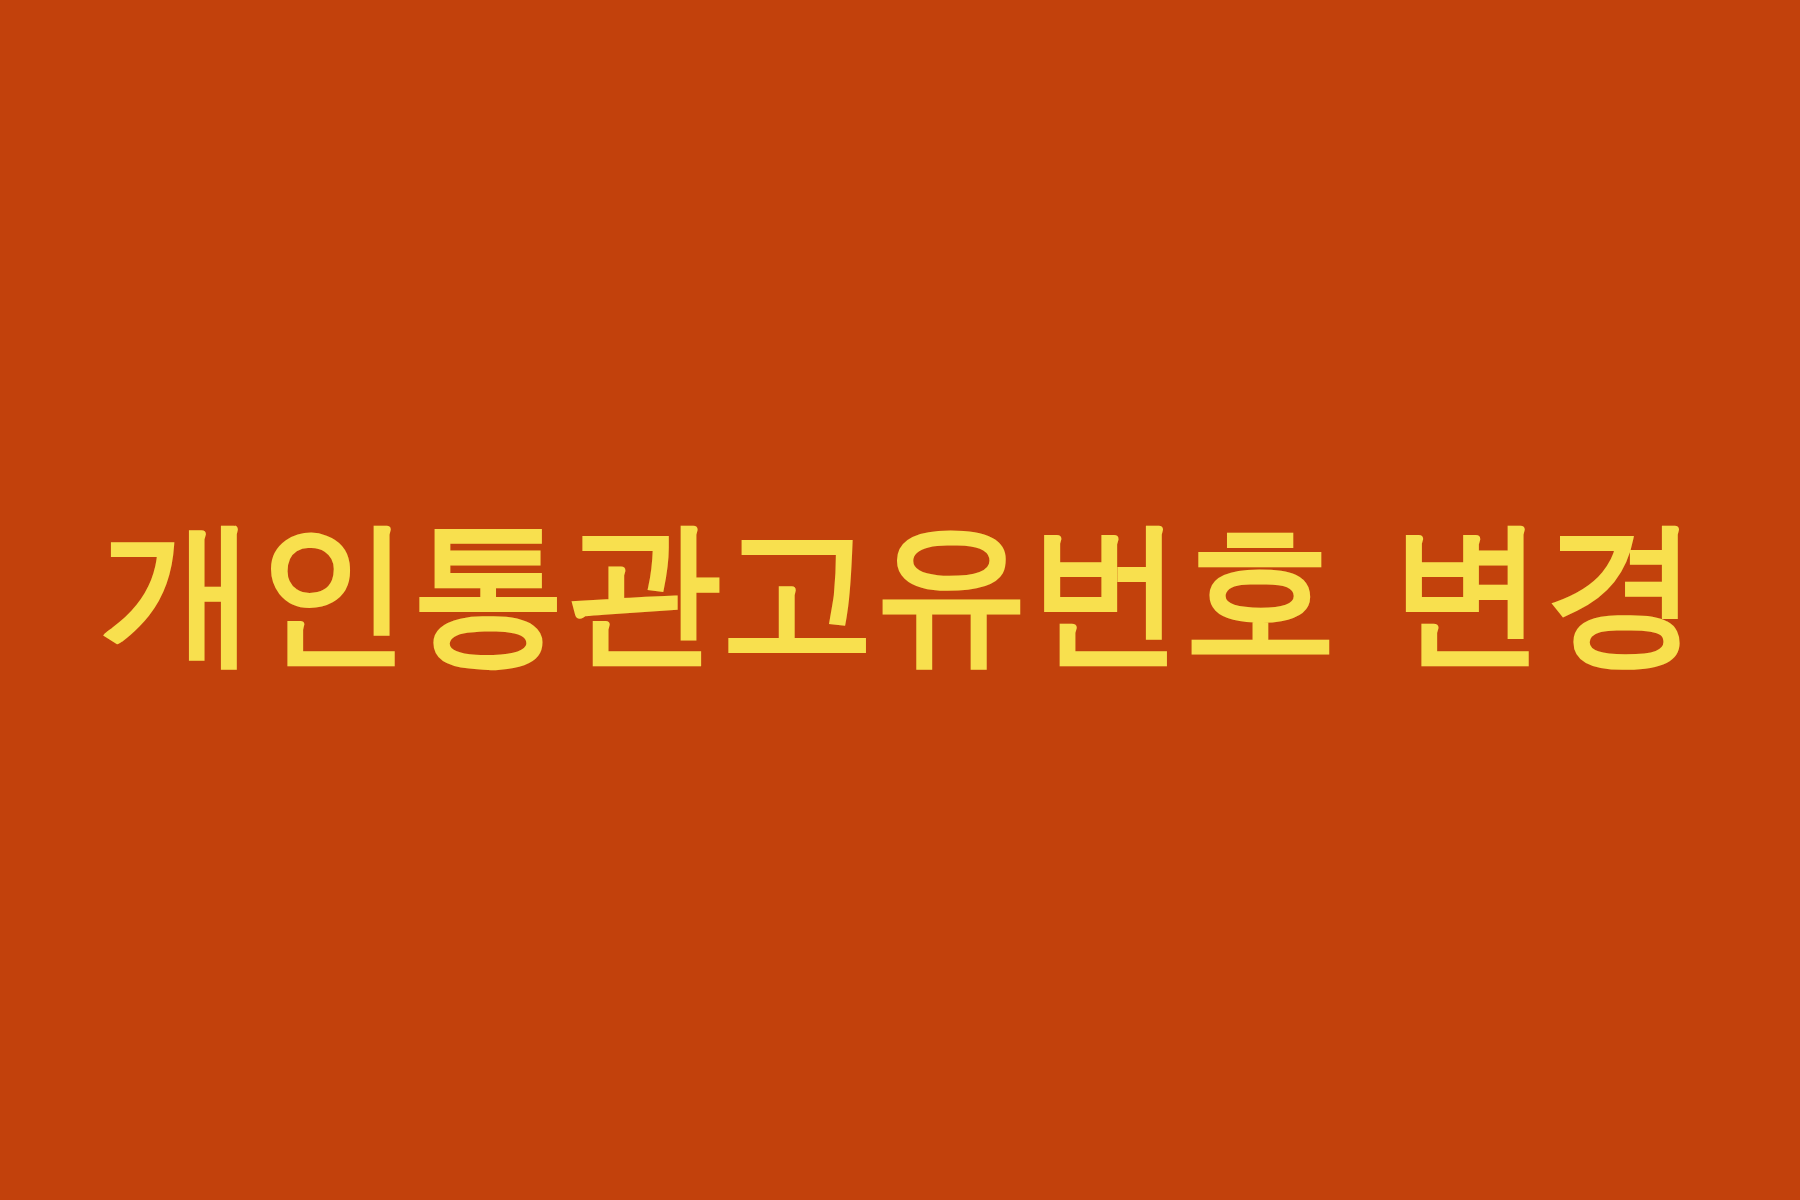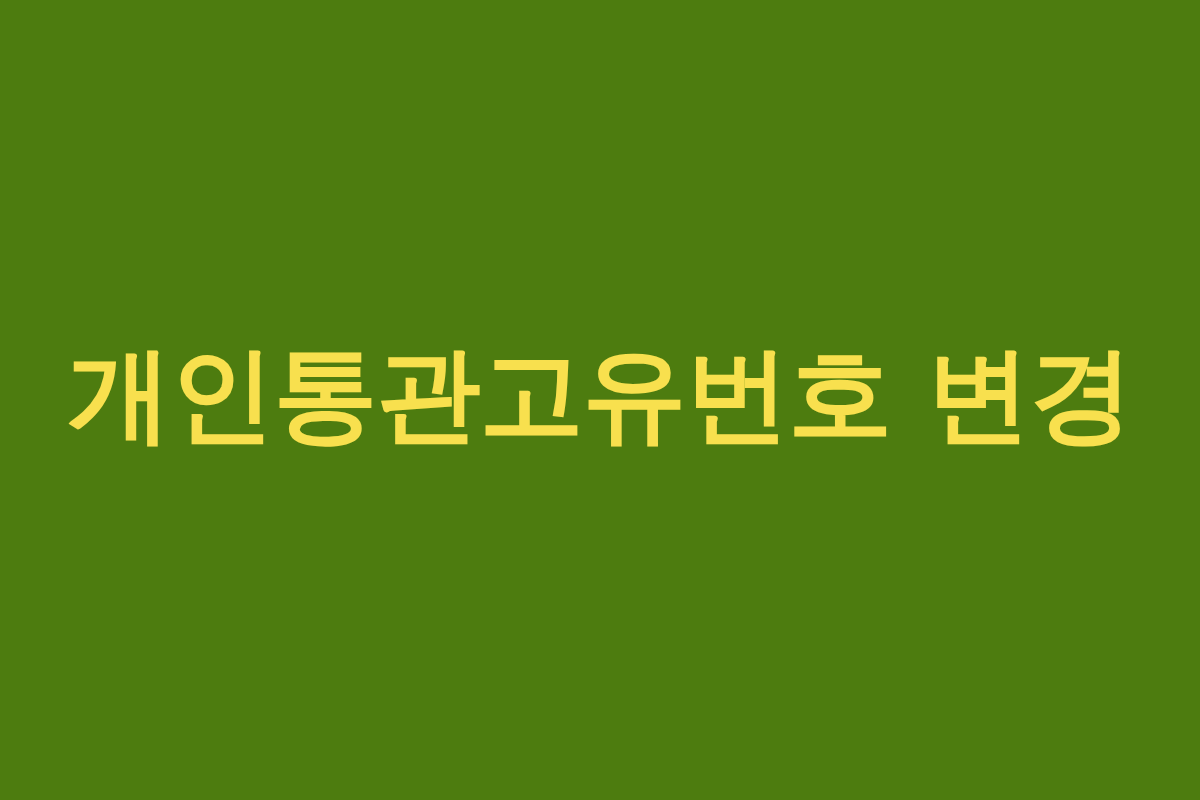--- a/index.html
+++ b/index.html
@@ -55,21 +55,21 @@
     font-size: 104px;
   }
 
   .title-line--second {
     font-size: 108px;
   }
 </style>
 </head>
 <body>
 
-<div class="thumbnail-card" style="background: #4d7c0f;">
+<div class="thumbnail-card" style="background: #c2410c;">
 
   <div class="title-block">
 
     <span class="title-line title-line--first" style="color: rgb(248, 224, 78);">개인통관고유번호 변경</span>
 
 
   </div>
 
 </div>
 

